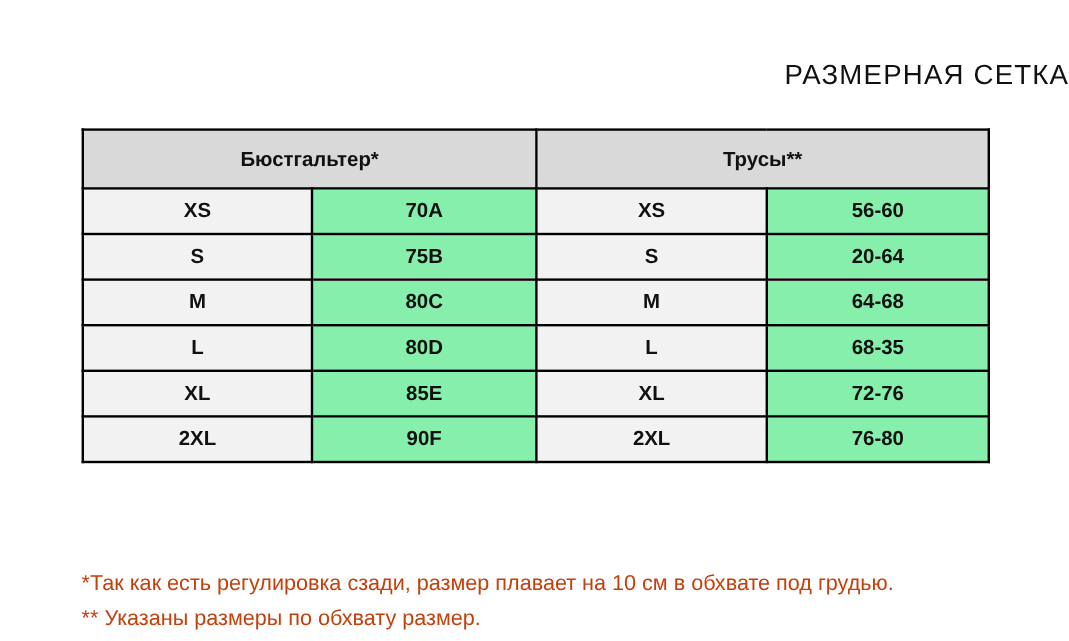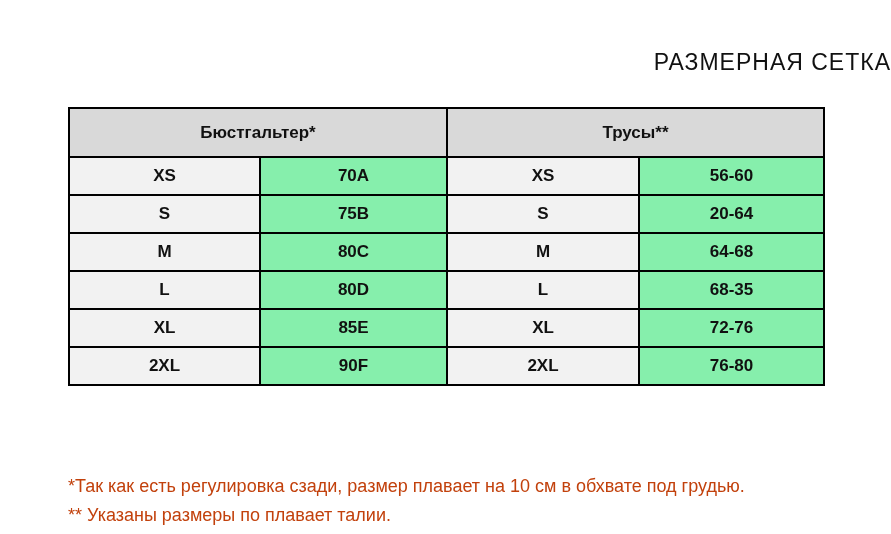--- a/index.html
+++ b/index.html
@@ -133,16 +133,16 @@
         <td class="size-cell">2XL</td>
         <td class="value-cell">90F</td>
         <td class="size-cell">2XL</td>
         <td class="value-cell">76-80</td>
       </tr>
     </tbody>
   </table>
 
   <div class="footnotes">
     <div class="footnote-line">*Так как есть регулировка сзади, размер плавает на 10 см в обхвате под грудью.</div>
-    <div class="footnote-line">** Указаны размеры по плавает талии.</div>
+    <div class="footnote-line">** Указаны размеры по обхвату размер.</div>
   </div>
 
 </div>
 
 </body></html>

